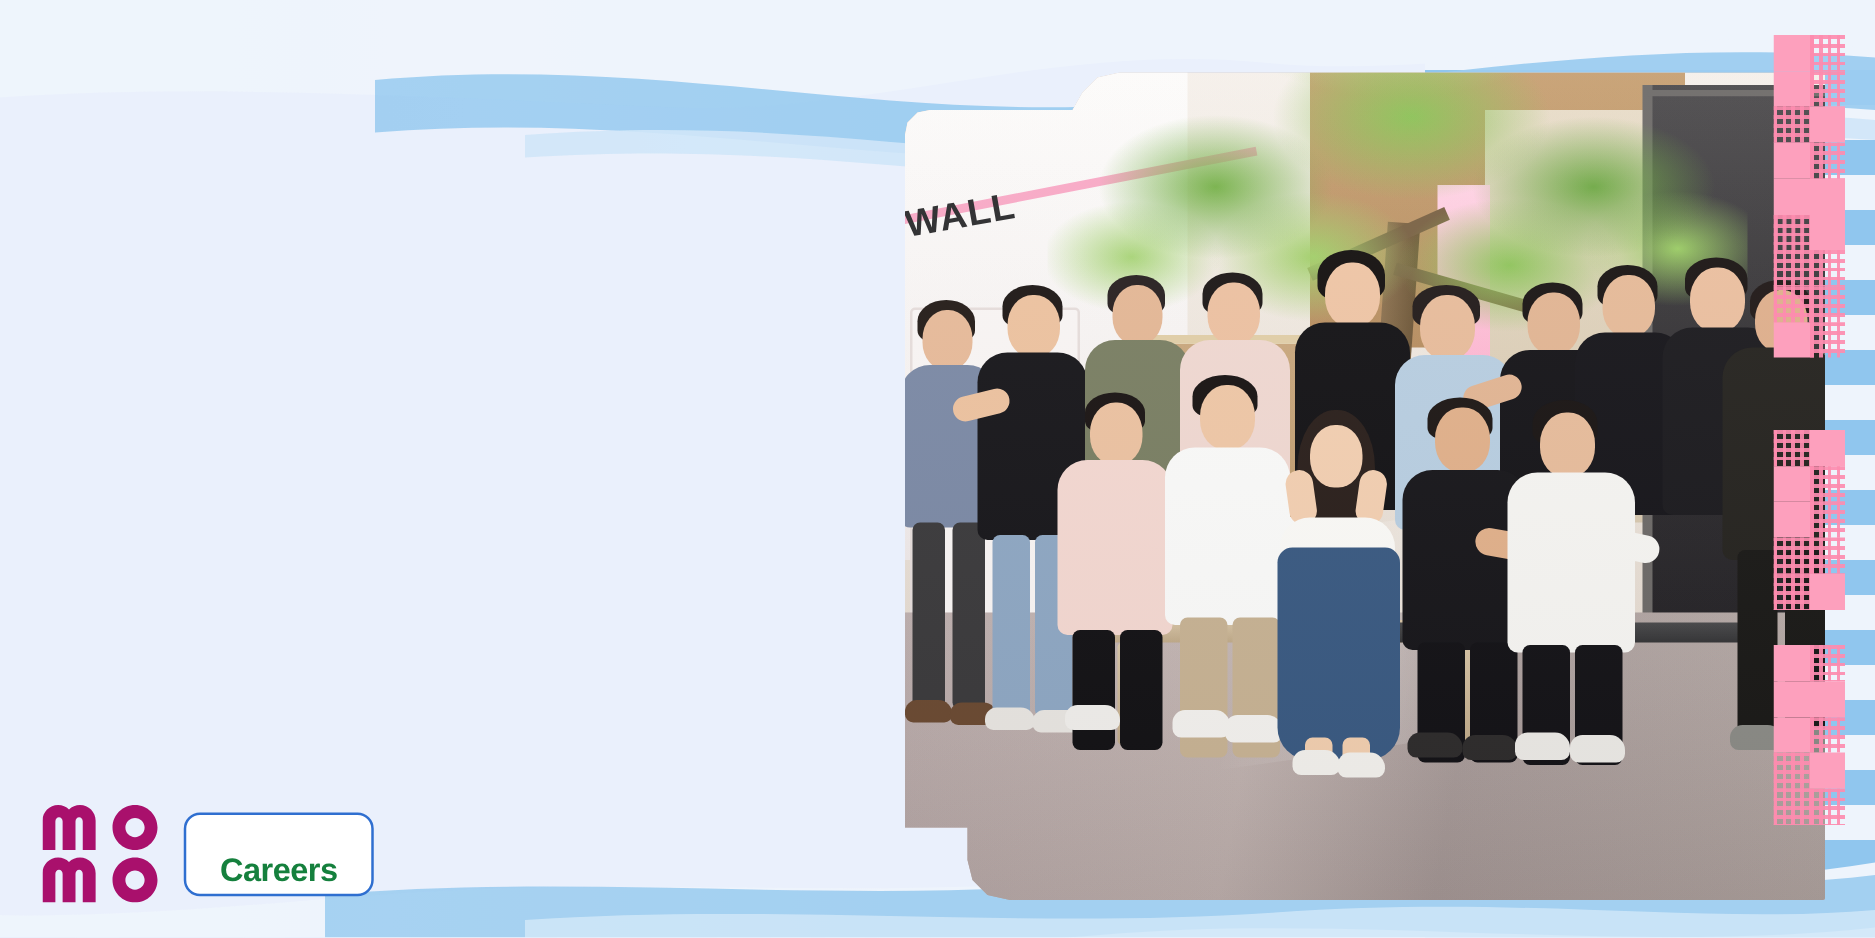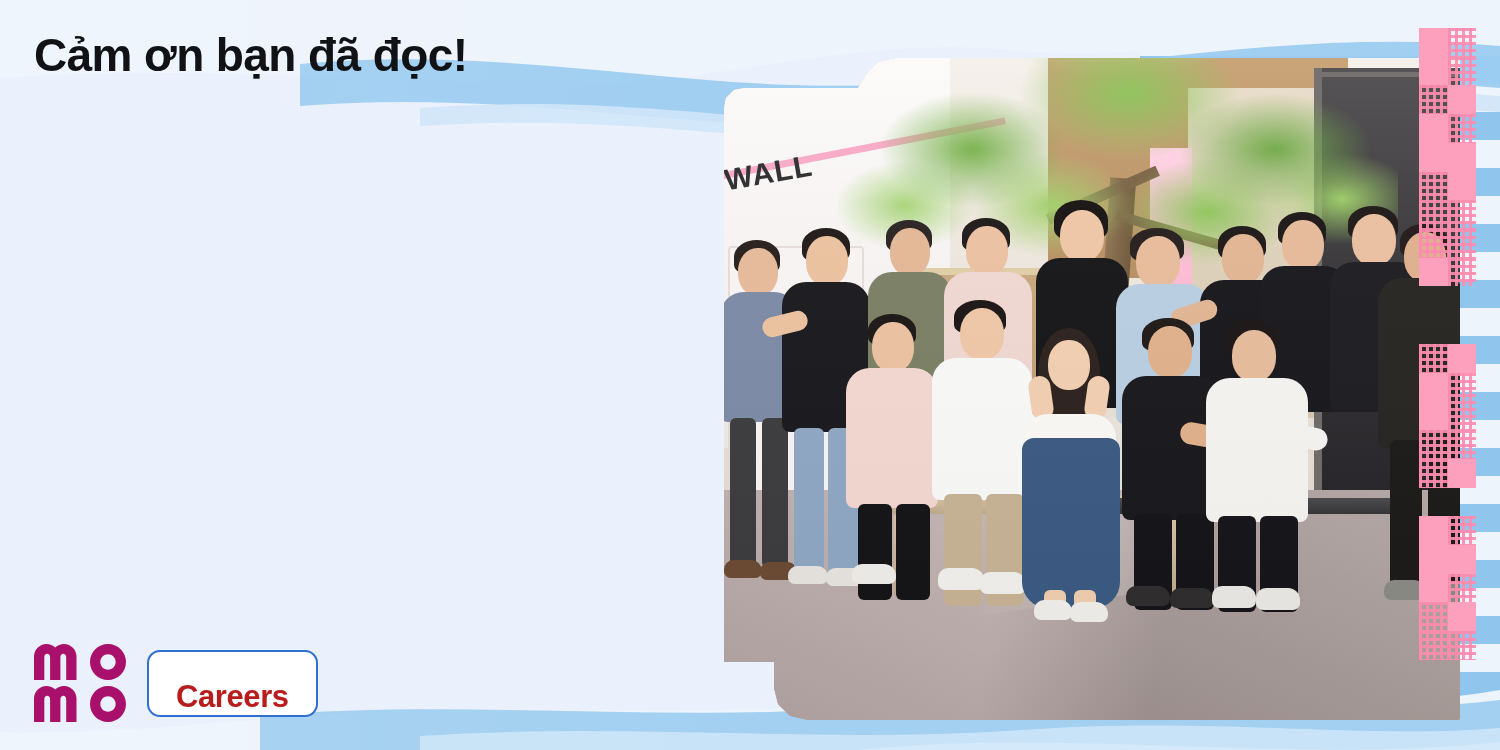--- a/index.html
+++ b/index.html
@@ -82,24 +82,24 @@
     align-items: center;
     justify-content: center;
     height: 67px;
     padding: 0 27px;
     background: #ffffff;
     border: 2.6px solid #2f6fd0;
     border-radius: 13px;
   }
 
   .careers-badge span {
-    font-size: 31px;
+    font-size: 26px;
     font-weight: 700;
     letter-spacing: -0.4px;
-    color: #b91c1c;
+    color: #15803d;
     line-height: 1;
     margin-top: 26px;
   }
 
   
   .photo-wrap {
     position: absolute;
     left: 718px;
     top: 28px;
     width: 742px;
@@ -330,21 +330,20 @@
     </g>
 
     <g mask="url(#waveFade)">
       <path d="M0,750 L1500,750 L1500,690 C1300,724 1120,678 920,700 C720,722 500,700 300,716 C180,726 80,734 0,732 Z" fill="#eef4fc"></path>
       <path d="M260,716 C460,698 680,724 880,706 C1080,688 1300,724 1500,700 L1500,742 C1300,764 1080,730 880,748 C680,766 460,740 260,758 Z" fill="#9cccf0" opacity="0.92"></path>
       <path d="M420,736 C620,722 820,744 1020,730 C1220,716 1360,740 1500,728 L1500,750 L420,750 Z" fill="#cfe6f8" opacity="0.85"></path>
     </g>
   </svg>
 
   <div class="left-col">
-    <h1 class="headline">Cảm ơn bạn đã đọc!</h1>
   </div>
 
   <div class="logo-lockup">
 
     <svg class="momo-mark" width="94" height="78" viewBox="0 0 94 78" aria-label="momo">
       <g fill="#a9106c">
 
         <path d="M0,36 L0,12.5 C0,5.6 5.6,0 12.5,0 C15.9,0 19.0,1.35 21.2,3.55
                  C23.5,1.35 26.6,0 30.0,0 C36.9,0 42.5,5.6 42.5,12.5 L42.5,36
                  L32.2,36 L32.2,13.2 C32.2,11.0 30.9,9.7 29.3,9.7

